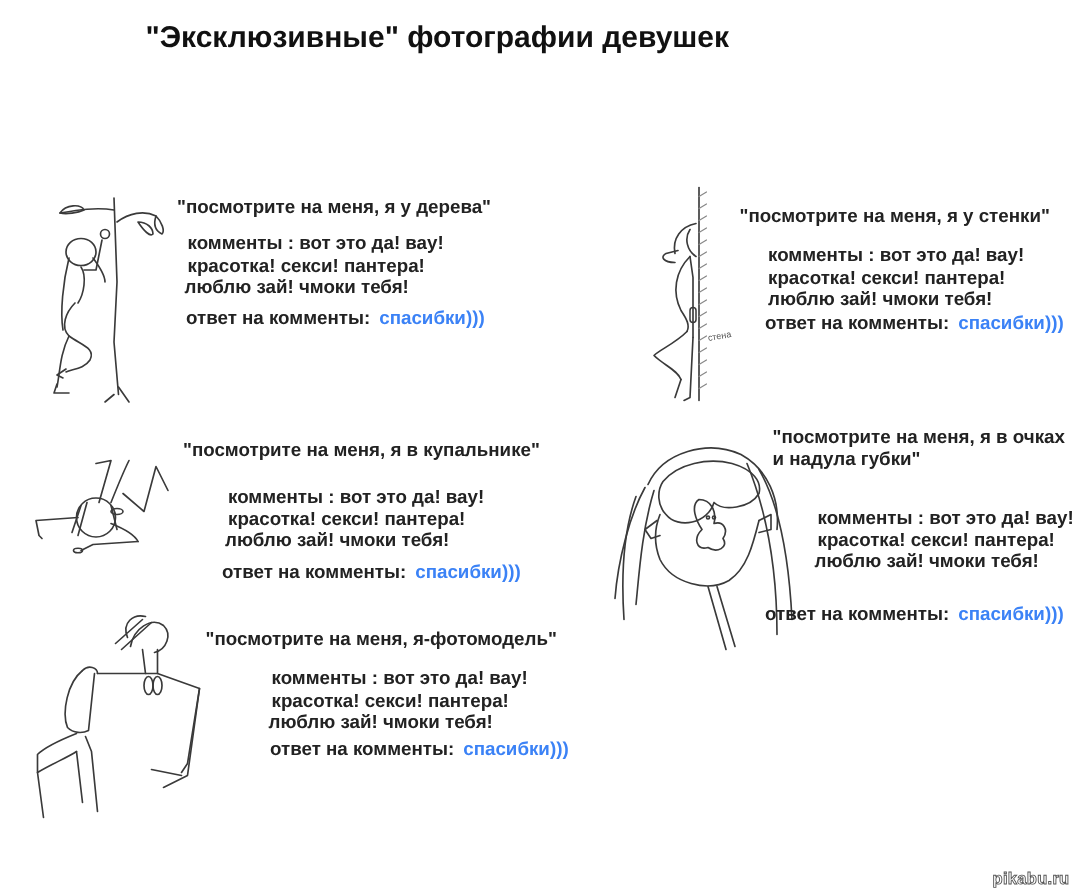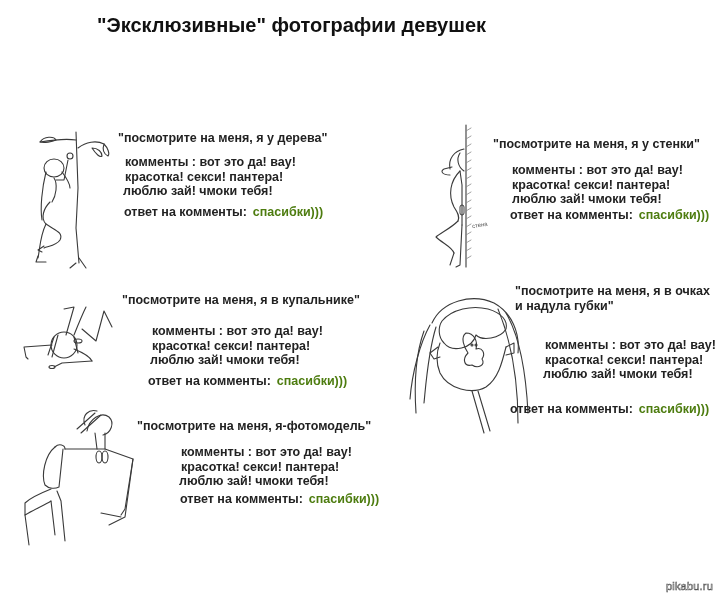--- a/index.html
+++ b/index.html
@@ -8,27 +8,27 @@
       font-family: "Liberation Sans", sans-serif; color: #1a1a1a;
     }
     .title {
       position: absolute; left: 97px; top: 14px;
       font-size: 20px; font-weight: bold; letter-spacing: 0px; color: #111;
     }
     .quote { position: absolute; font-size: 12.5px; font-weight: bold; color: #222; line-height: 15px; }
     .comments { position: absolute; font-size: 12.5px; font-weight: bold; color: #222; line-height: 14.5px; }
     .comments div { white-space: nowrap; }
     .reply { position: absolute; font-size: 12.5px; font-weight: bold; color: #222; white-space: nowrap; }
-    .reply .thanks { color: #4d7c0f; margin-left: 6px; }
+    .reply .thanks { color: #3b82f6; margin-left: 6px; }
     svg.drawing { position: absolute; overflow: visible; }
     svg.drawing path, svg.drawing line, svg.drawing ellipse, svg.drawing circle, svg.drawing polyline {
       fill: none; stroke: #3a3a3a; stroke-width: 1.1; stroke-linecap: round; stroke-linejoin: round;
     }
     .watermark {
-      position: absolute; right: 4px; bottom: 3px; font-size: 11px; font-weight: normal;
+      position: absolute; right: 4px; bottom: 3px; font-size: 11px; font-weight: bold;
       color: #ffffff; -webkit-text-stroke: 0.6px #555; letter-spacing: 0.2px;
     }
     .wall-label { position: absolute; font-size: 6px; color: #555; transform: rotate(-10deg); }
   </style>
 </head>
 <body>
 
 <div class="title">"Эксклюзивные" фотографии девушек</div>
 
 <svg class="drawing" style="left:24px;top:128px;" width="90" height="140" viewBox="0 0 90 140">

